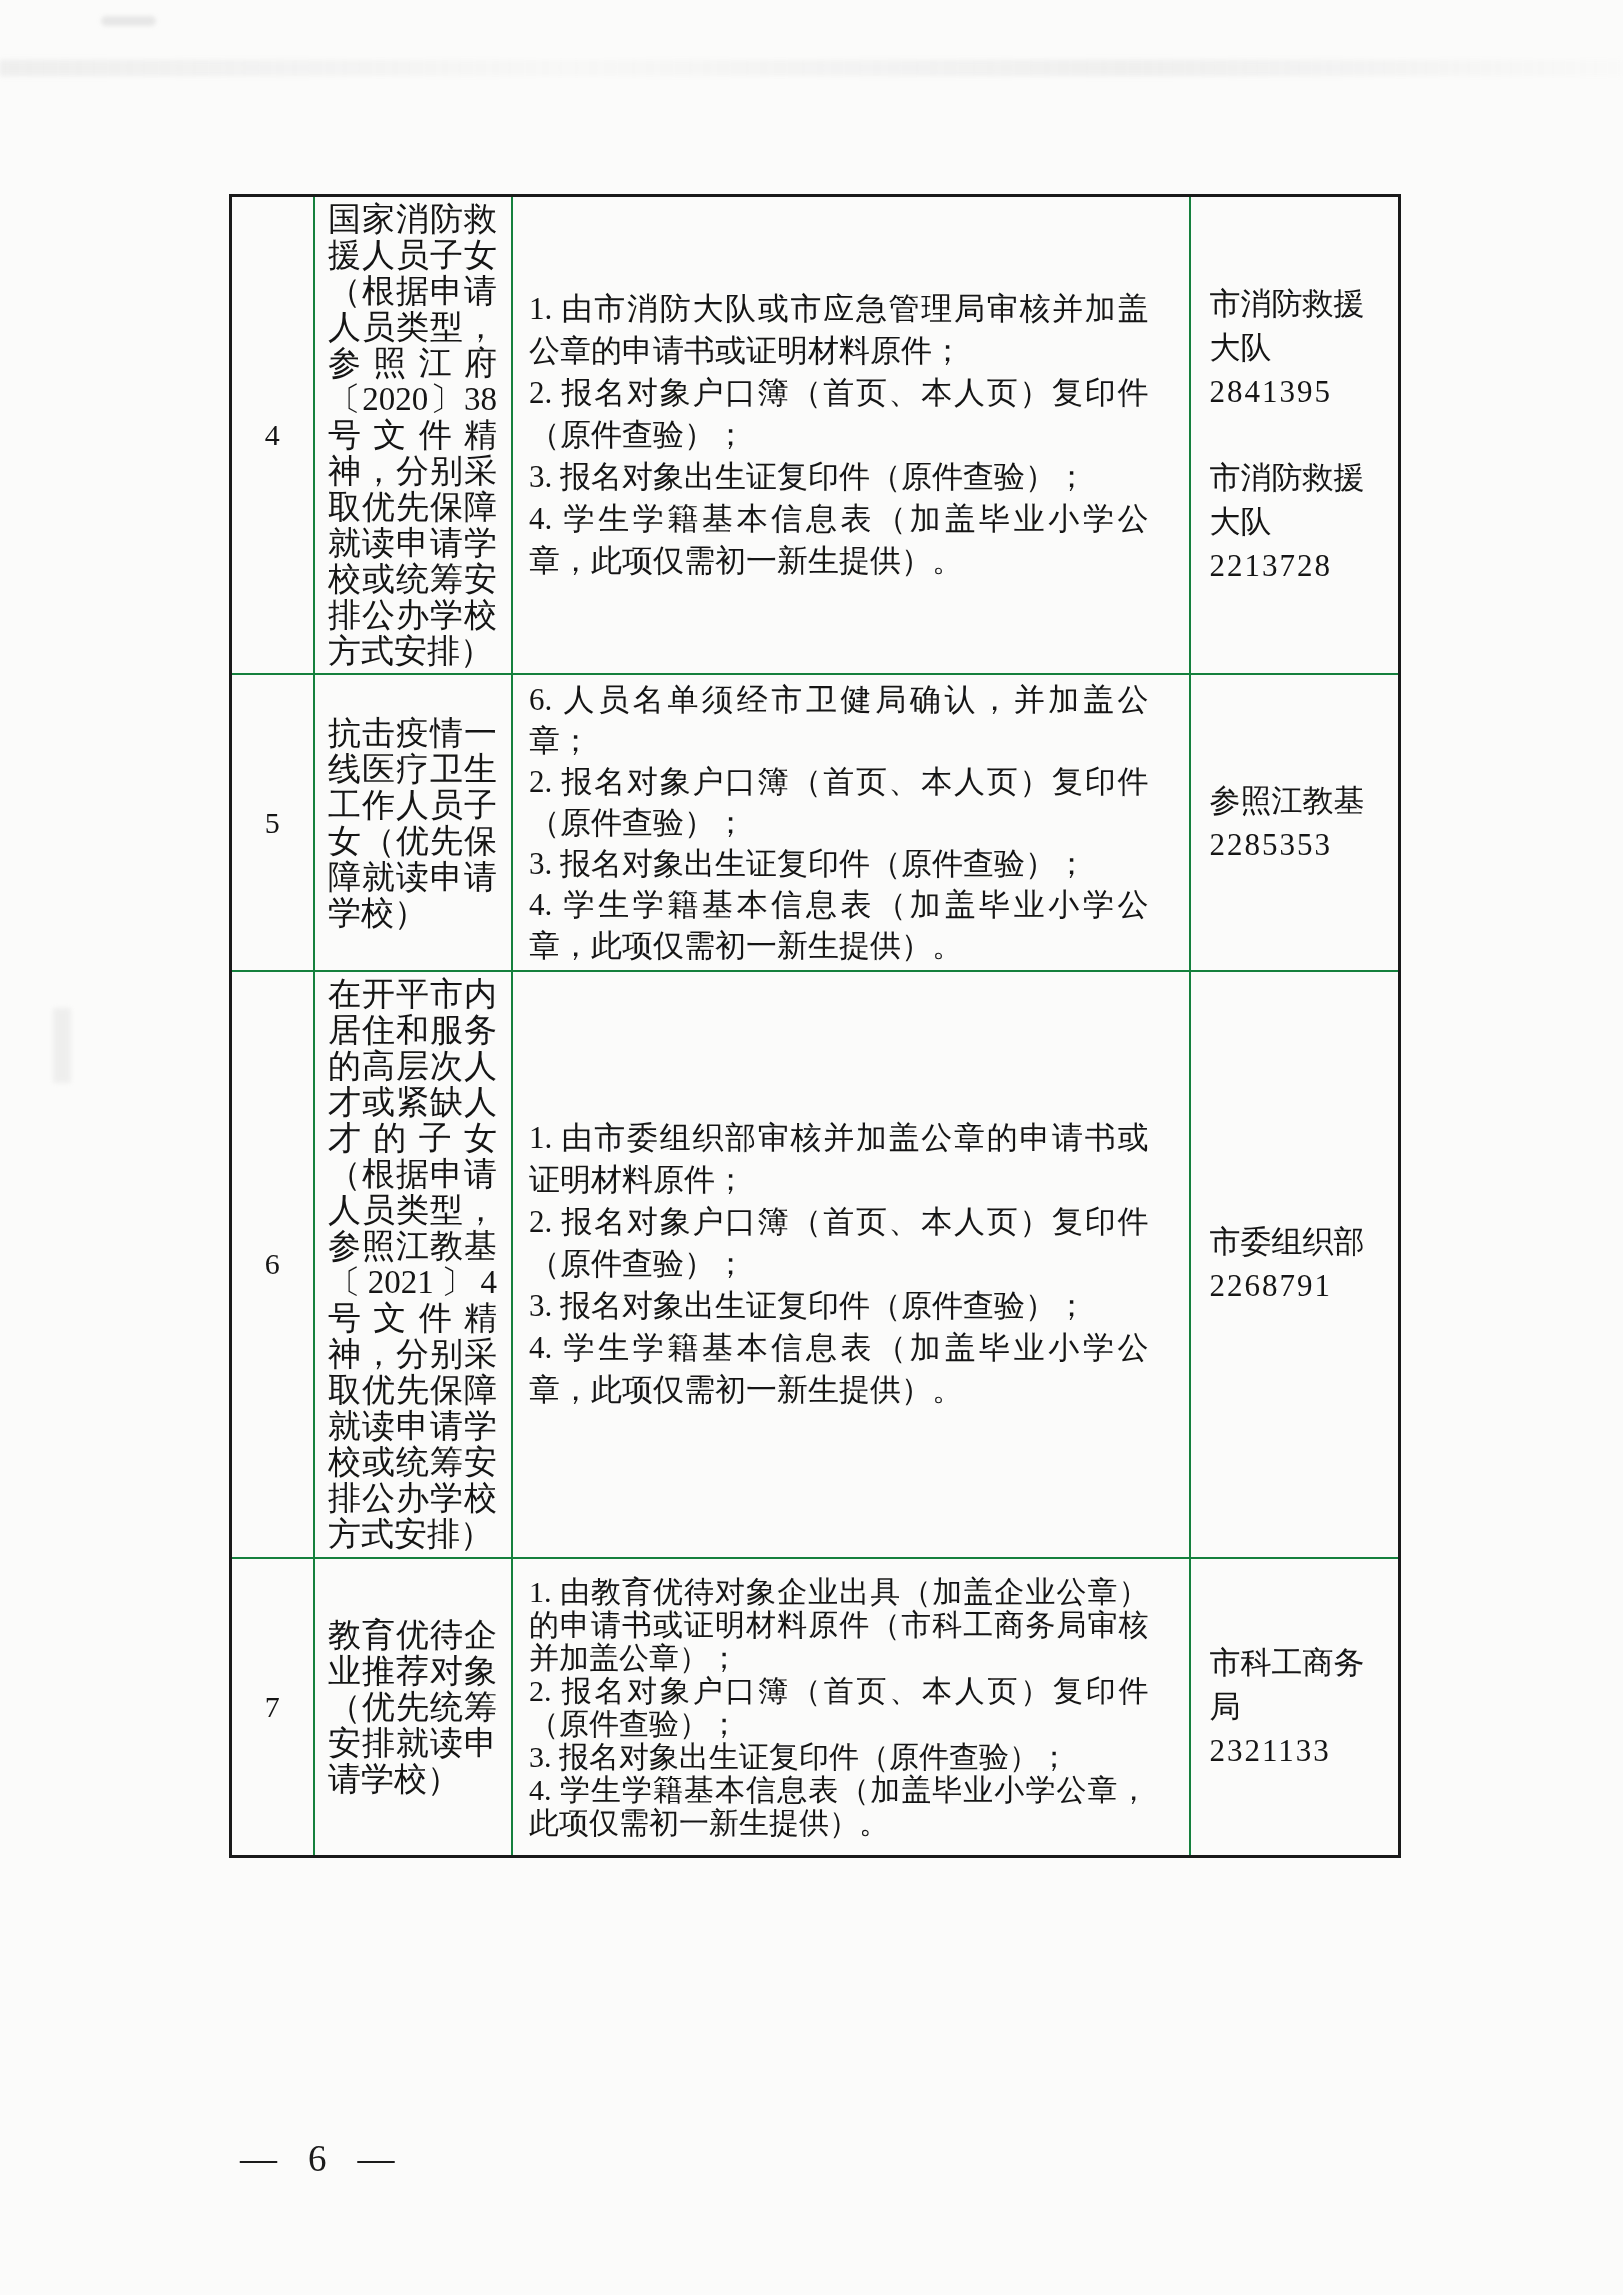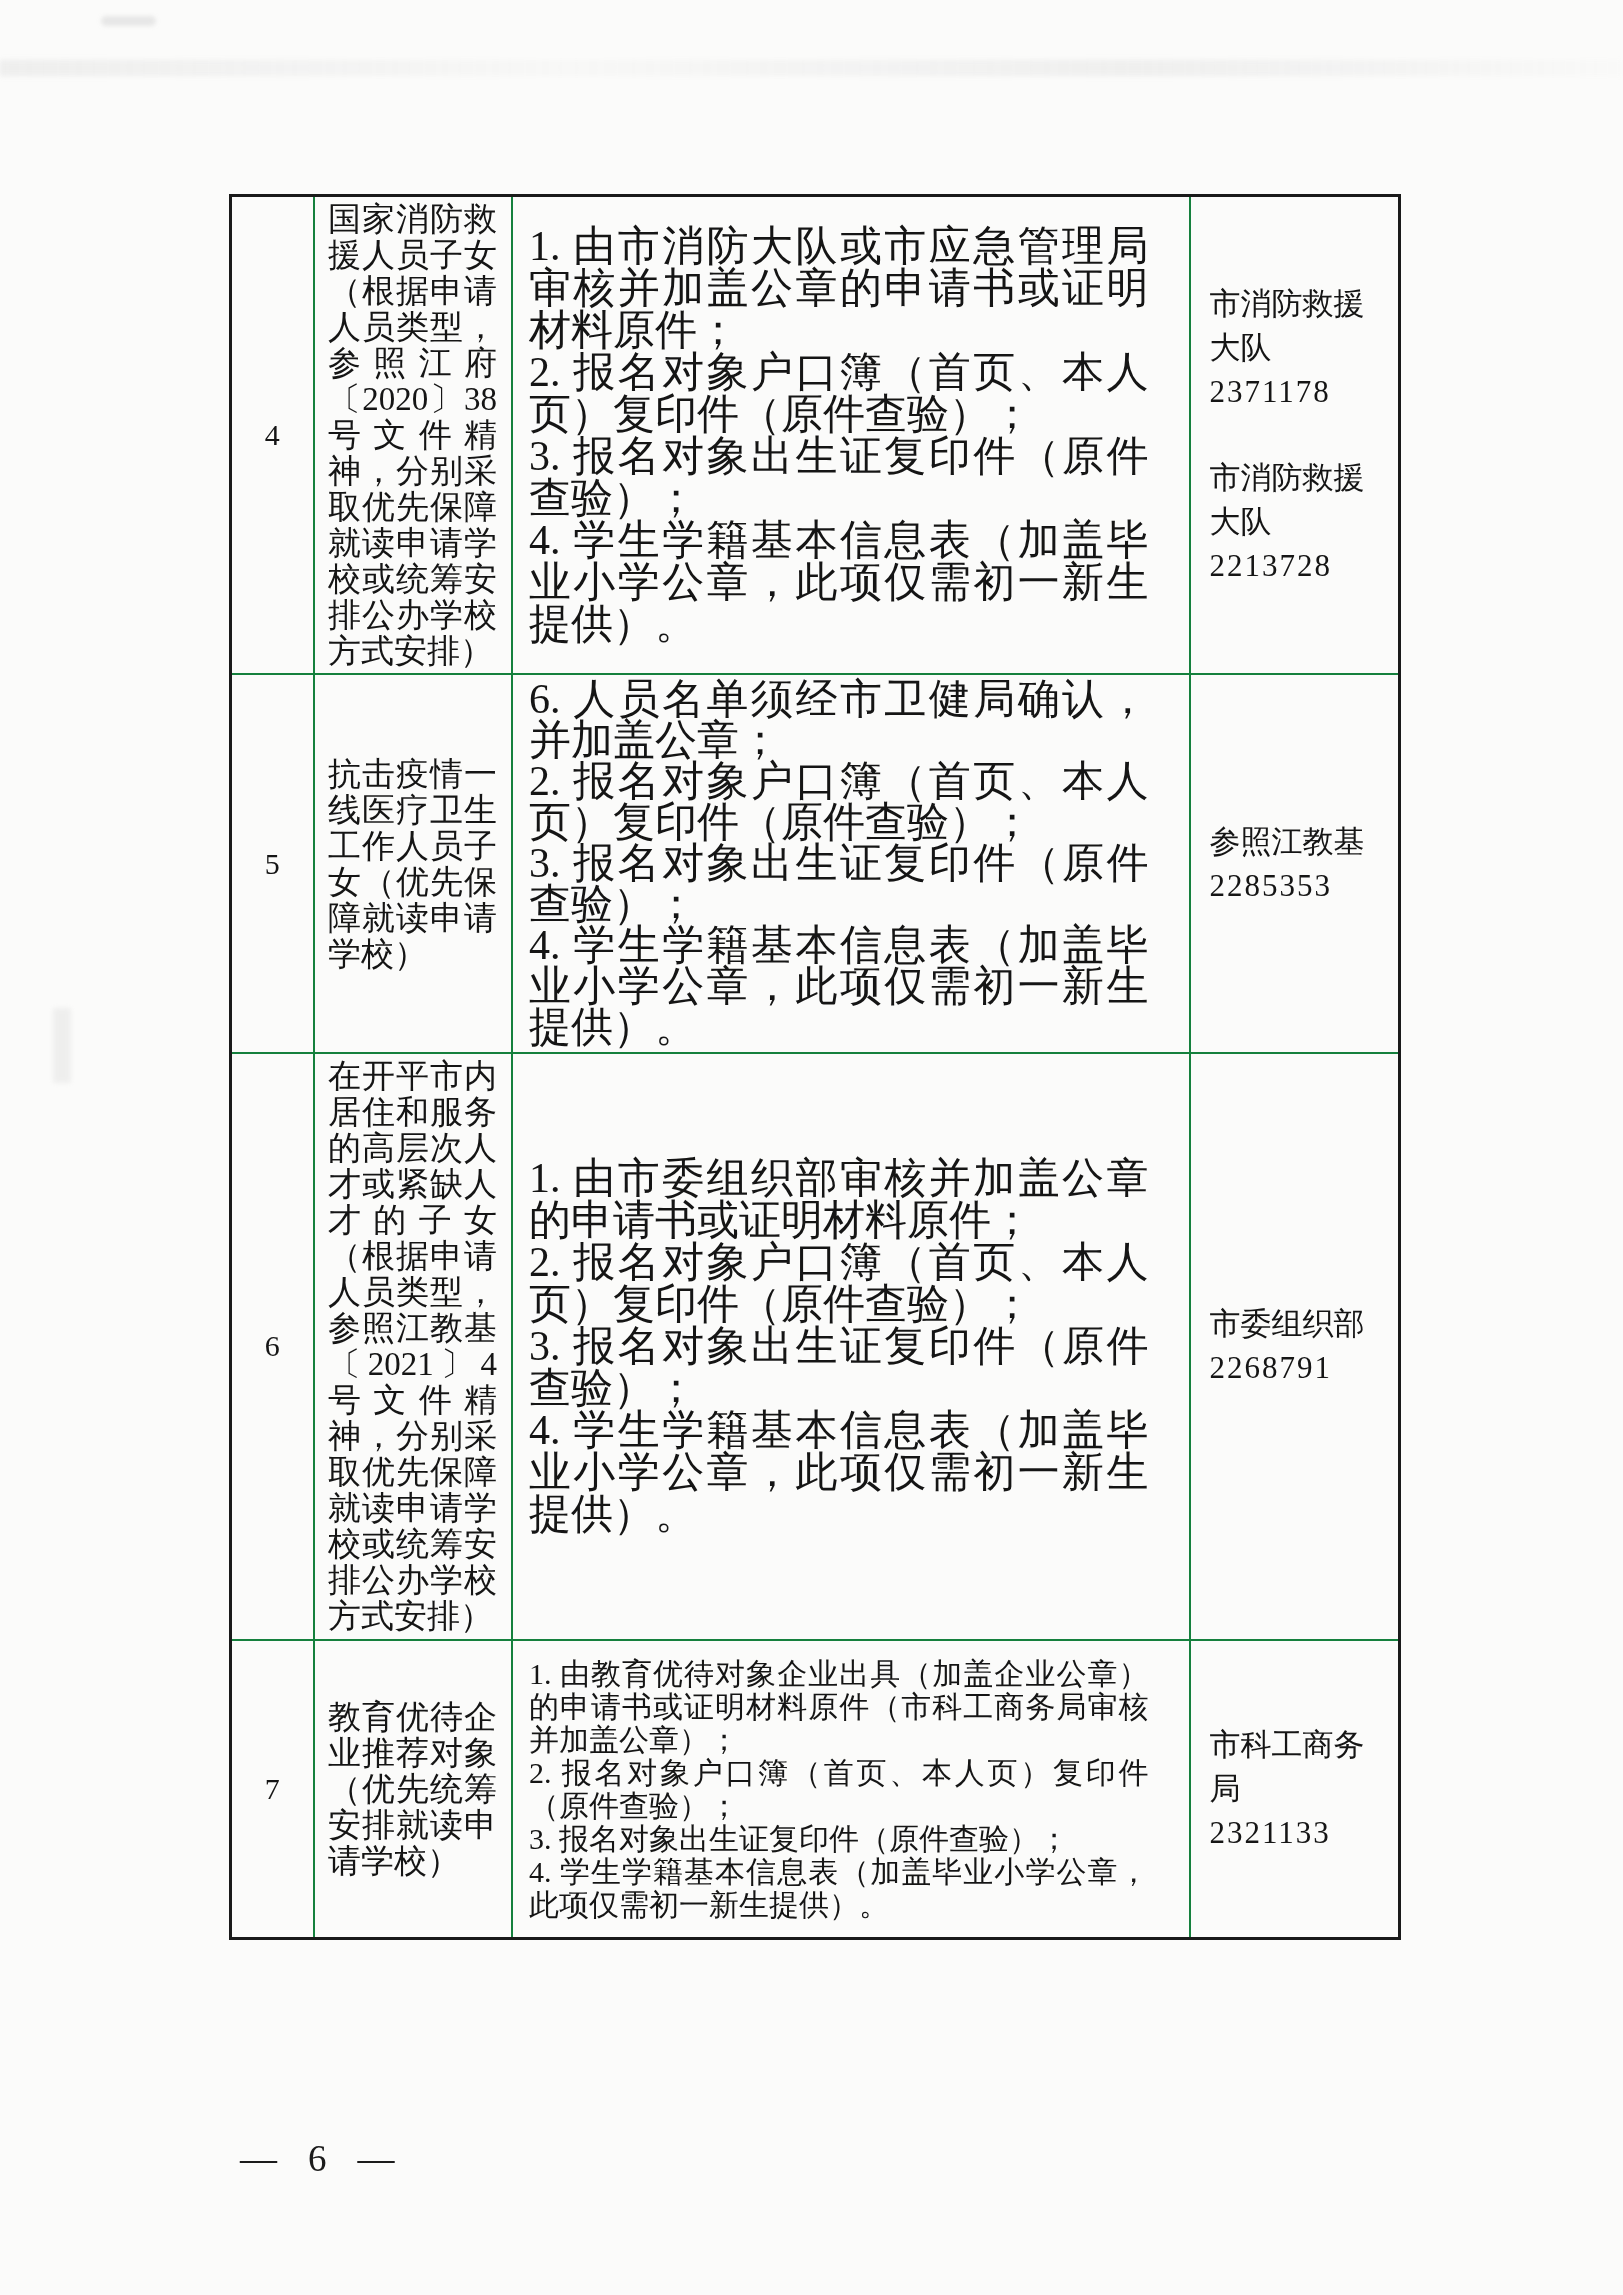--- a/index.html
+++ b/index.html
@@ -38,21 +38,21 @@
 
   td.c2 { padding: 4.1px 13.6px; }
   .cat {
     font-size: 33px; line-height: 36px;
     text-align: justify; text-align-last: left;
     line-break: strict;
   }
 
   td.c3 { padding: 4.1px 40px 4.1px 16.4px; }
   .mat {
-    font-size: 42px; line-height: 42px;
+    font-size: 31px; line-height: 42px;
     text-align: justify; text-align-last: left;
     line-break: strict;
   }
   tr.r5 .mat { line-height: 41px; }
   tr.r7 .mat { font-size: 30px; line-height: 33px; }
 
   td.c4 { padding: 4.1px 9.5px 4.1px 19px; margin-left: 39px; }
   .contact { font-size: 31px; line-height: 44px; }
   .contact + .contact { margin-top: 42px; }
   .phone { letter-spacing: 2px; }
@@ -90,21 +90,21 @@
             <div class="mat">1. 由市消防大队或市应急管理局审核并加盖公章的申请书或证明材料原件；</div>
             <div class="mat">2. 报名对象户口簿（首页、本人页）复印件（原件查验）；</div>
             <div class="mat">3. 报名对象出生证复印件（原件查验）；</div>
             <div class="mat">4. 学生学籍基本信息表（加盖毕业小学公章，此项仅需初一新生提供）。</div>
           </div>
     </td>
     <td class="c4">
       <div class="contacts">
             <div class="contact">
               <div class="dept">市消防救援大队</div>
-              <div class="phone">2371178</div>
+              <div class="phone">2841395</div>
             </div>
             <div class="contact">
               <div class="dept">市消防救援大队</div>
               <div class="phone">2213728</div>
             </div>
           </div>
     </td>
   </tr>
 
   <tr class="r5">

